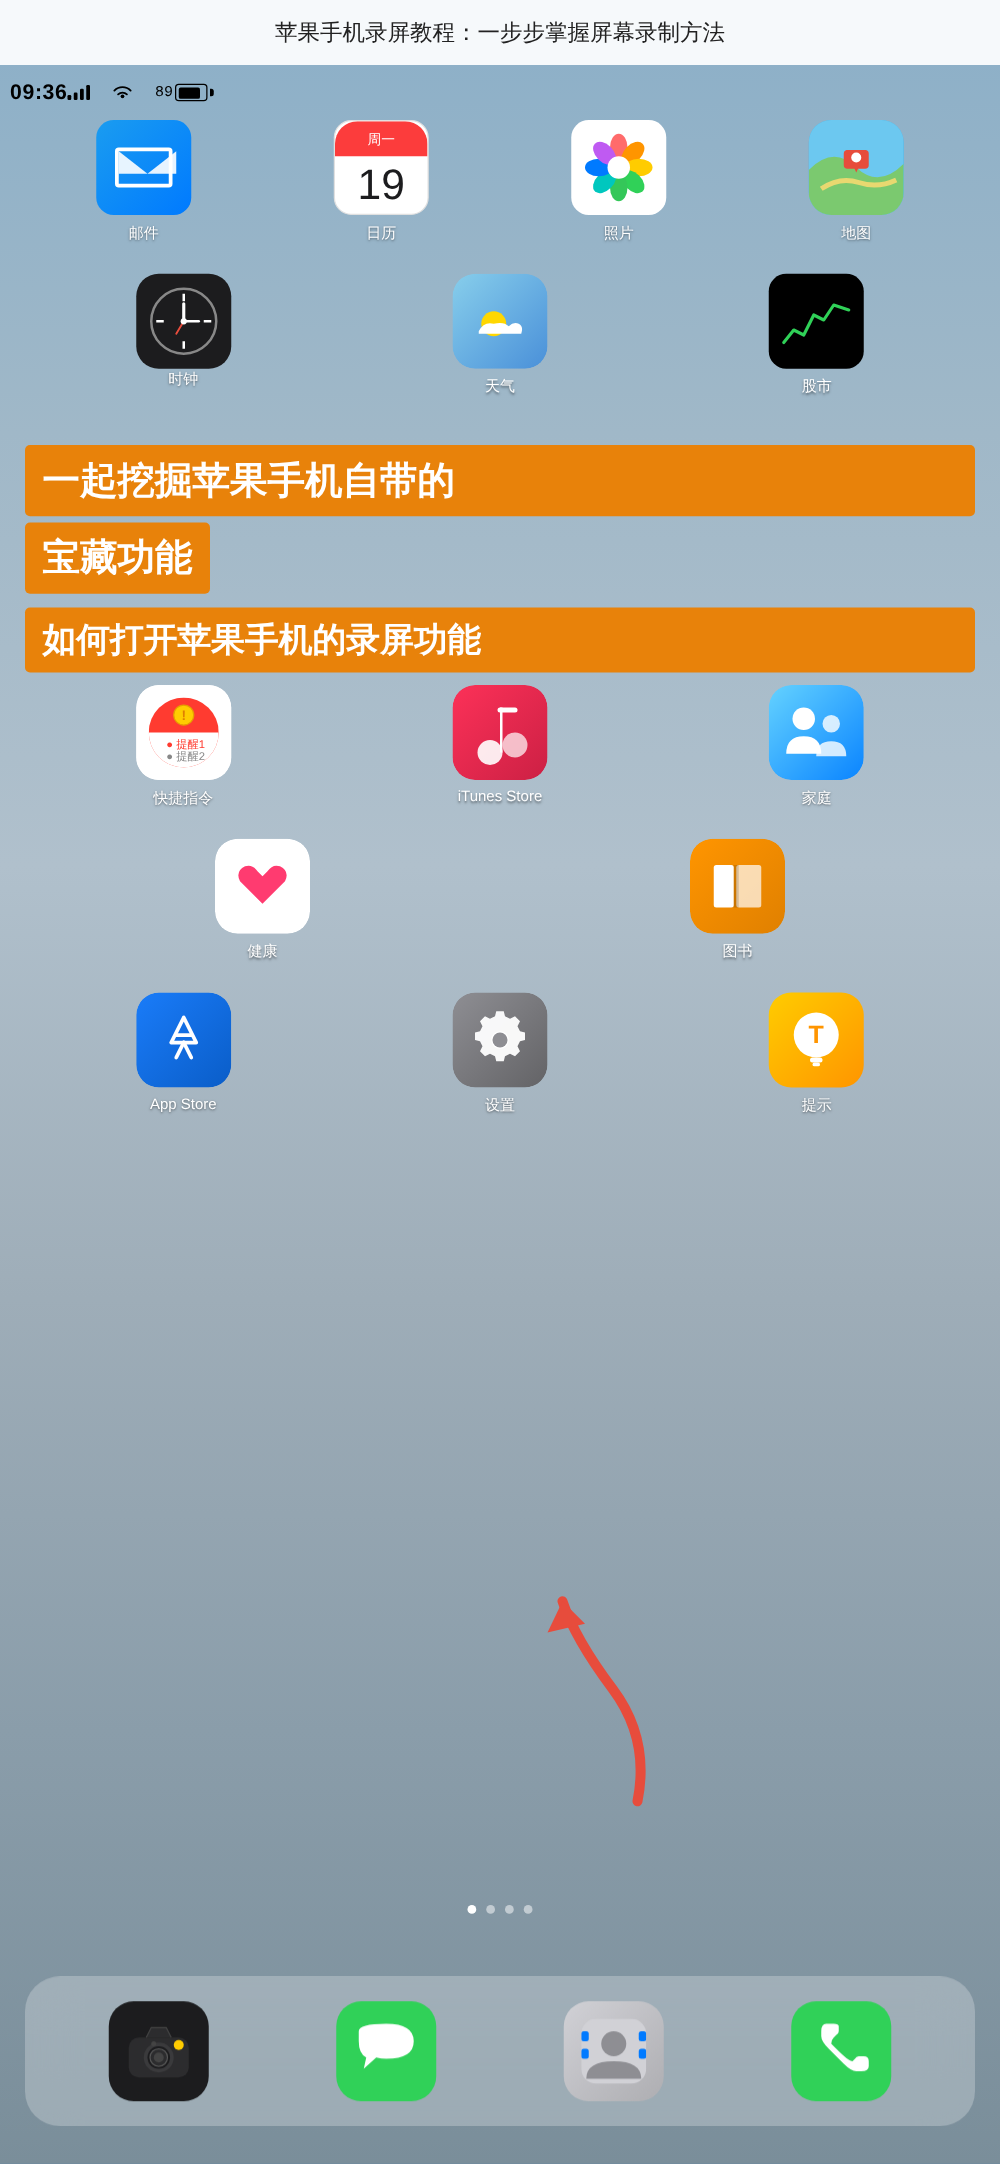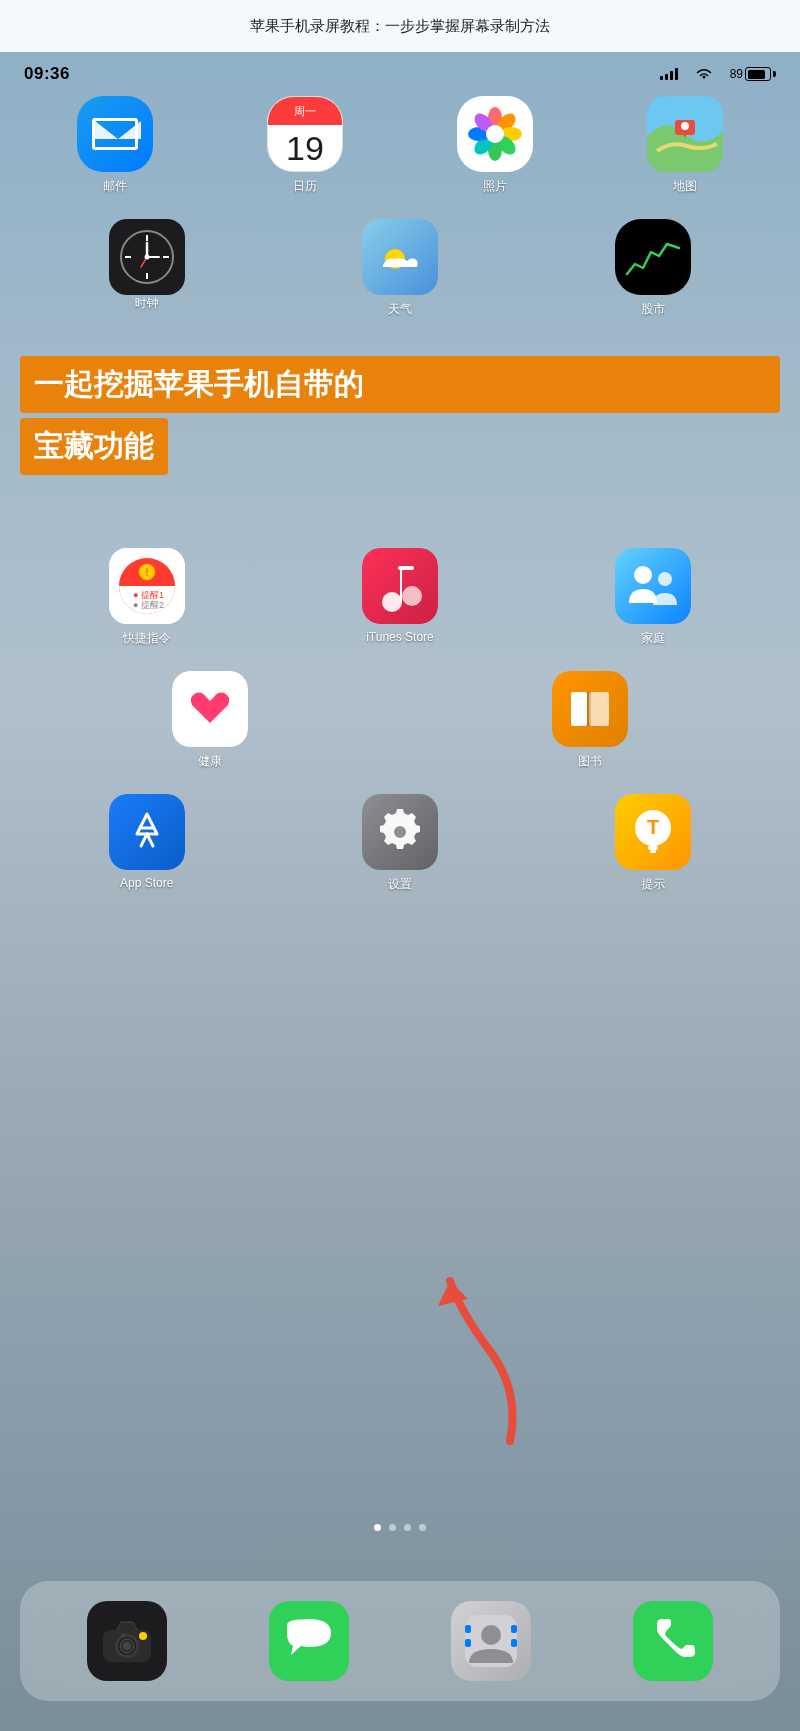--- a/index.html
+++ b/index.html
@@ -27,50 +27,50 @@
       right: 0;
       height: 52px;
       background: rgba(255,255,255,0.92);
       display: flex;
       align-items: center;
       justify-content: center;
       z-index: 100;
     }
 
     .article-header-text {
-      font-size: 15px;
+      font-size: 18px;
       color: #222;
       font-weight: 500;
     }
 
     
     .status-bar {
       position: absolute;
       top: 52px;
       left: 0;
       right: 0;
       height: 44px;
       display: flex;
       align-items: center;
-      justify-content: space-between;
-      padding: 0 24px;
+      padding: 0 8px;
       z-index: 50;
     }
 
     .status-time {
       font-size: 17px;
       font-weight: 600;
       color: #000;
       letter-spacing: 0.5px;
     }
 
     .status-icons {
       display: flex;
       align-items: center;
       gap: 18px;
+      font-family: Liberation Mono, monospace;
     }
 
     .signal-bars {
       display: flex;
       align-items: flex-end;
       gap: 2px;
       height: 12px;
     }
     .signal-bars span {
       background: #000;
@@ -139,21 +139,21 @@
       display: flex;
       flex-direction: column;
       align-items: center;
       width: 90px;
       cursor: pointer;
     }
 
     .app-icon {
       width: 76px;
       height: 76px;
-      border-radius: 26px;
+      border-radius: 14px;
       display: flex;
       align-items: center;
       justify-content: center;
       margin-bottom: 6px;
       position: relative;
       overflow: hidden;
     }
 
     .app-label {
       font-size: 12px;
@@ -631,20 +631,23 @@
     </div>
 
   </div>
 
   <div class="overlay-text">
     <div style="background:#e8820a; color:#fff; font-size:30px; font-weight:700; padding:8px 14px; margin-bottom:5px; border-radius:4px; display:block;">
       <span>一起挖掘苹果手机自带的</span>
     </div>
     <div style="background:#e8820a; color:#fff; font-size:30px; font-weight:700; padding:8px 14px; margin-bottom:5px; border-radius:4px; display:inline-block;">
       <span>宝藏功能</span>
+    </div>
+    <div style="background:#e8820a; color:#fff; font-size:27px; font-weight:700; padding:8px 14px; border-radius:4px; display:block; margin-top:6px;">
+      <span>如何打开苹果手机的录屏功能</span>
     </div>
   </div>
 
   <div class="app-row" style="margin-top: 230px;">
 
     <div class="app-item">
       <div class="app-icon" style="border-radius:18px; overflow:hidden; background:#fff;">
         <div class="reminders-inner">
           <svg width="56" height="56" viewBox="0 0 56 56">
             <circle cx="28" cy="28" r="28" fill="#ff3b30"></circle>

